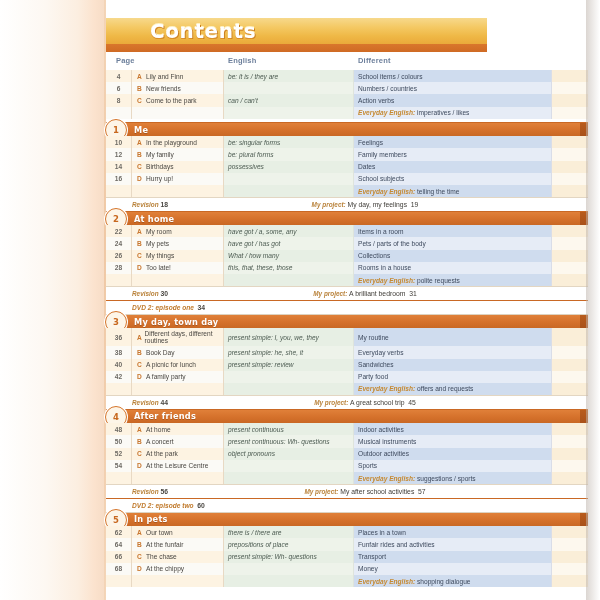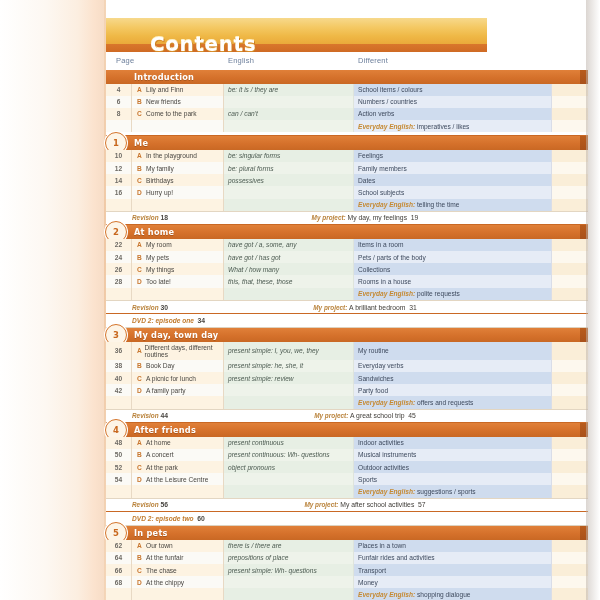--- a/index.html
+++ b/index.html
@@ -36,30 +36,30 @@
   .banner-wrap{position:absolute;left:106px;top:18px;width:381px;height:34px;}
   .banner{
     position:absolute;left:0;top:0;width:381px;height:26px;
     background:linear-gradient(180deg,#f7d98c 0%,#f4c964 35%,#efb846 70%,#eaa93a 100%);
   }
   .banner-under{
     position:absolute;left:0;top:26px;width:381px;height:8px;
     background:linear-gradient(180deg,#d9762c 0%,#cf6a24 100%);
   }
   .banner-title{
-    position:absolute;left:44px;top:14px;
+    position:absolute;left:44px;top:1px;
     font-size:20px;font-weight:bold;letter-spacing:.6px;
     color:#ffffff;
     text-shadow:0 1px 0 #d98f2c, 1px 1px 0 #c97f22, 0 -1px 0 #fdf1c6;
     font-family:"DejaVu Sans", sans-serif;
   }
   
   .colheads{position:absolute;left:106px;top:56px;width:482px;height:14px;}
   .colheads span{
-    position:absolute;top:0;font-size:7.5px;font-weight:normal;color:#6c7f9b;
+    position:absolute;top:0;font-size:7.5px;font-weight:bold;color:#6c7f9b;
     letter-spacing:.2px;
   }
   .ch-page{left:10px;}
   .ch-gram{left:122px;}
   .ch-voc{left:252px;}
 
   
   .table{
     position:absolute;left:106px;top:70px;width:482px;
     font-size:6.6px;color:#4a4a48;
@@ -156,25 +156,20 @@
     <div class="banner-title">Contents</div>
   </div>
 
   <div class="colheads">
     <span class="ch-page">Page</span>
     <span class="ch-gram">English</span>
     <span class="ch-voc">Different</span>
   </div>
 
   <div class="table" id="toc">
-      <div class="secbar">
-        <div class="bar-pad"></div>
-        <div class="bar-title">Introduction</div>
-        <div class="bar-cap"></div>
-      </div>
       <div class="row tint-a">
         <div class="c-num">4</div>
         <div class="c-title">
           <span class="letter">A</span>
           <span class="ttl">Lily and Finn</span>
         </div>
         <div class="c-gram">
           <span class="gram">be: it is / they are</span>
         </div>
         <div class="c-voc">

